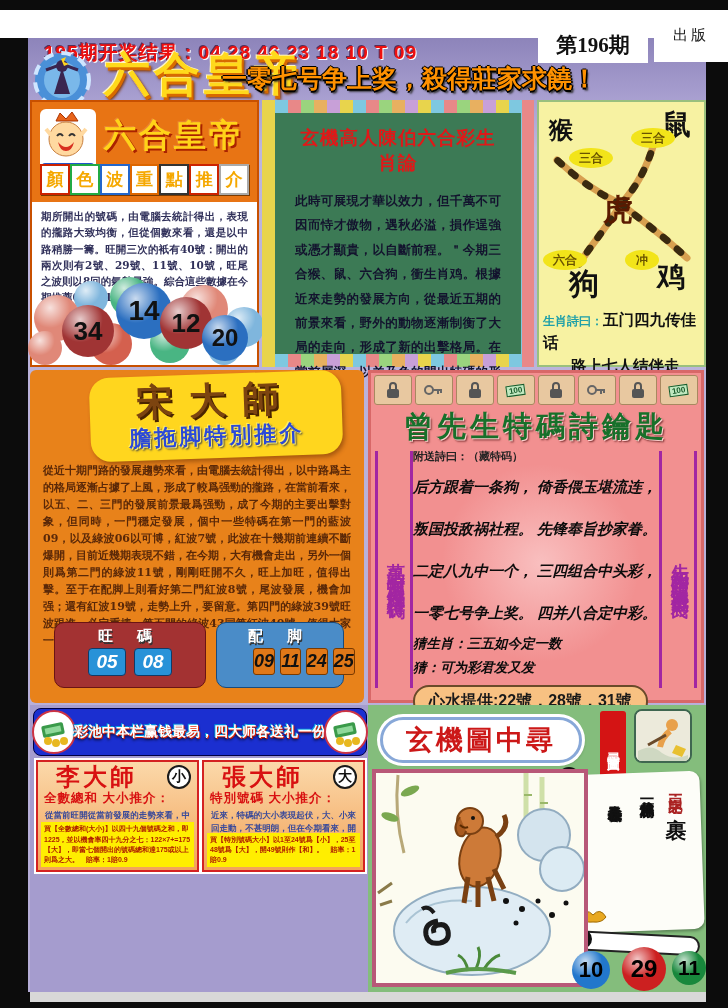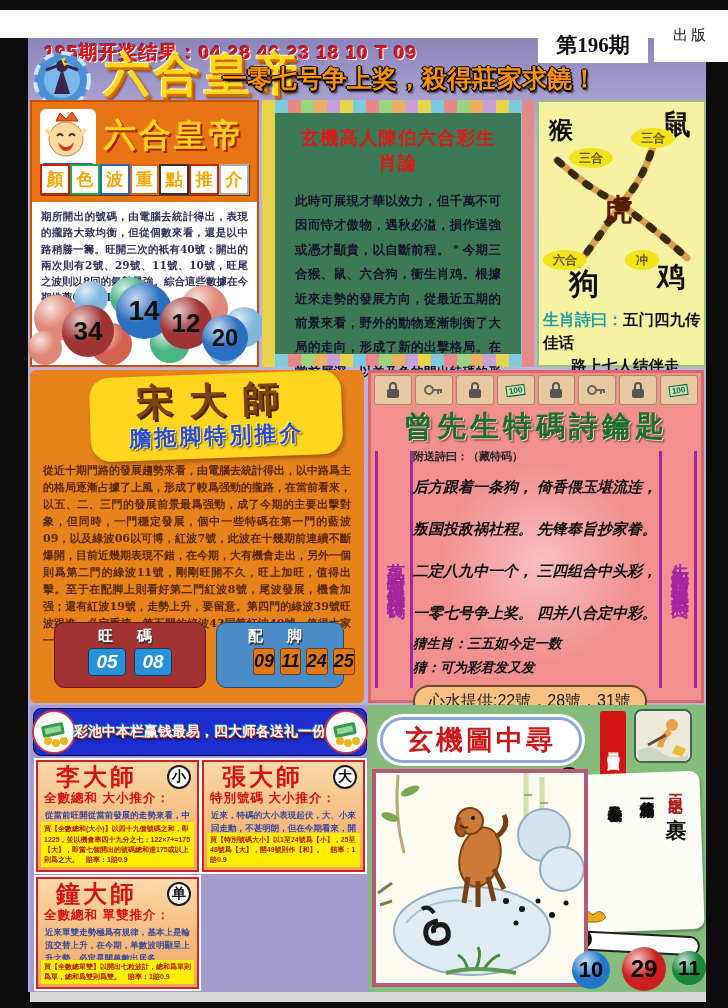--- a/index.html
+++ b/index.html
@@ -63,21 +63,21 @@
      font-family:"Liberation Serif",serif;letter-spacing:1px;}
   .pz-body{margin-top:14px;font-family:"DejaVu Serif",serif;font-size:12.5px;font-weight:bold;
      color:#13132e;line-height:1.95;text-align:justify;}
   
   .panel-tiger{left:537px;top:100px;width:169px;height:267px;background:#f7f2a2;
      border:2px solid #9ac07e;box-sizing:border-box;}
   .tg{position:absolute;font-family:"Liberation Serif",serif;font-weight:900;color:#111;}
   .tag-oval{position:absolute;background:#f2e41a;border-radius:50%;color:#6a5400;font-size:12px;
      font-weight:bold;display:flex;align-items:center;justify-content:center;}
   .tiger-poem{position:absolute;left:4px;right:2px;top:206px;line-height:1.45;}
-  .tp-label{color:#1fa0a8;font-size:16px;font-weight:900;}
+  .tp-label{color:#1fa0a8;font-size:12px;font-weight:900;}
   .tp-line{font-family:"DejaVu Serif",serif;font-size:15.5px;font-weight:bold;color:#111;}
   .tp-line2{margin-left:28px;}
   
   .panel-song{left:30px;top:370px;width:334px;height:333px;background:#e8821a;border-radius:6px;}
   .song-blob{position:absolute;left:60px;top:4px;width:252px;height:84px;background:#ffd61e;
      border-radius:20px;transform:rotate(-2deg);box-shadow:2px 3px 4px rgba(90,40,0,.45);
      display:flex;flex-direction:column;align-items:center;justify-content:center;}
   .song-name{font-size:37px;font-weight:900;color:#7c4410;letter-spacing:16px;line-height:1;
      font-family:"Liberation Serif",serif;text-shadow:2px 2px 0 #4a2400;}
   .song-sub{font-size:22px;font-weight:900;color:#2b49d8;letter-spacing:3px;margin-top:2px;
@@ -114,21 +114,21 @@
      text-orientation:upright;color:#a226a2;font-size:18px;font-weight:900;letter-spacing:4px;
      border-left:3px solid #a226a2;border-right:3px solid #a226a2;padding:0 2px;text-align:center;}
   .vert-left{left:4px;} .vert-right{right:4px;}
   .zeng-content{position:absolute;left:42px;right:42px;top:76px;}
   .zeng-intro{font-size:11px;color:#222;font-weight:bold;}
   .poem-grid{display:grid;grid-template-columns:1fr 1fr;row-gap:23px;column-gap:2px;margin-top:14px;
      font-family:"DejaVu Serif",serif;font-size:15px;font-weight:bold;font-style:italic;color:#0c0c0c;}
   .guess-line{font-family:"DejaVu Serif",serif;font-size:13.5px;font-weight:bold;font-style:italic;
      color:#0c0c0c;margin-top:6px;}
   .tips-capsule{display:inline-block;margin-top:8px;background:#f8c182;border:2px solid #6a4a2a;
-     border-radius:16px;padding:4px 14px;font-size:16px;font-weight:400;color:#1a1a1a;}
+     border-radius:16px;padding:4px 14px;font-size:16px;font-weight:700;color:#1a1a1a;}
   
   .panel-masters{left:30px;top:705px;width:338px;height:287px;background:#a59cce;}
   .masters-banner{position:absolute;left:3px;top:3px;width:332px;height:46px;background:#1b2fd0;
      border-radius:8px;border:1px solid #000044;}
   .banner-text{position:absolute;left:44px;right:44px;top:0;bottom:0;display:flex;align-items:center;
      justify-content:center;font-size:14px;font-weight:900;color:#fff;white-space:nowrap;
      text-shadow:1px 1px 0 #e02000,-1px -1px 0 #00a0e0,0 2px 3px #000;}
   .coin-circle{position:absolute;top:1px;width:44px;height:44px;background:#fff;border-radius:50%;
      border:2px solid #cc3344;box-sizing:border-box;overflow:hidden;}
   .coin-left{left:-2px;} .coin-right{right:-2px;}
@@ -408,29 +408,20 @@
     </div>
     <div class="master-box mb-1">
       <div class="mb-head">
           <span class="mb-name">張大師</span>
           <span class="mb-badge">大</span>
         </div>
       <div class="mb-sub">特別號碼 大小推介：</div>
       <div class="mb-body">近來，特碼的大小表現起伏，大、小來回走動，不甚明朗，但在今期看來，開大占據上風，大家可以鎖定而行。</div>
       <div class="mb-note">買【特別號碼大小】以1至24號爲【小】，25至48號爲【大】，開49號則作【和】。　賠率：1賠0.9</div>
     </div>
-    <div class="master-box mb-2">
-      <div class="mb-head">
-          <span class="mb-name">鐘大師</span>
-          <span class="mb-badge">单</span>
-        </div>
-      <div class="mb-sub">全數總和 單雙推介：</div>
-      <div class="mb-body">近來單雙走勢極爲有規律，基本上是輪流交替上升，在今期，单數波明顯呈上升之勢，必定是開单數出居多。</div>
-      <div class="mb-note">買【全數總單雙】以開出七粒波計，總和爲單則爲單，總和爲雙則爲雙。　賠率：1賠0.9</div>
-    </div>
   </div>
 
   <div class="abs panel-mystery">
     <div class="title-bubble">
       <span class="mystery-title">玄機圖中尋</span>
     </div>
     <div class="treasure-box">
       <span class="treasure-text">尋寶圖</span>
     </div>
     <div class="dig-box">

